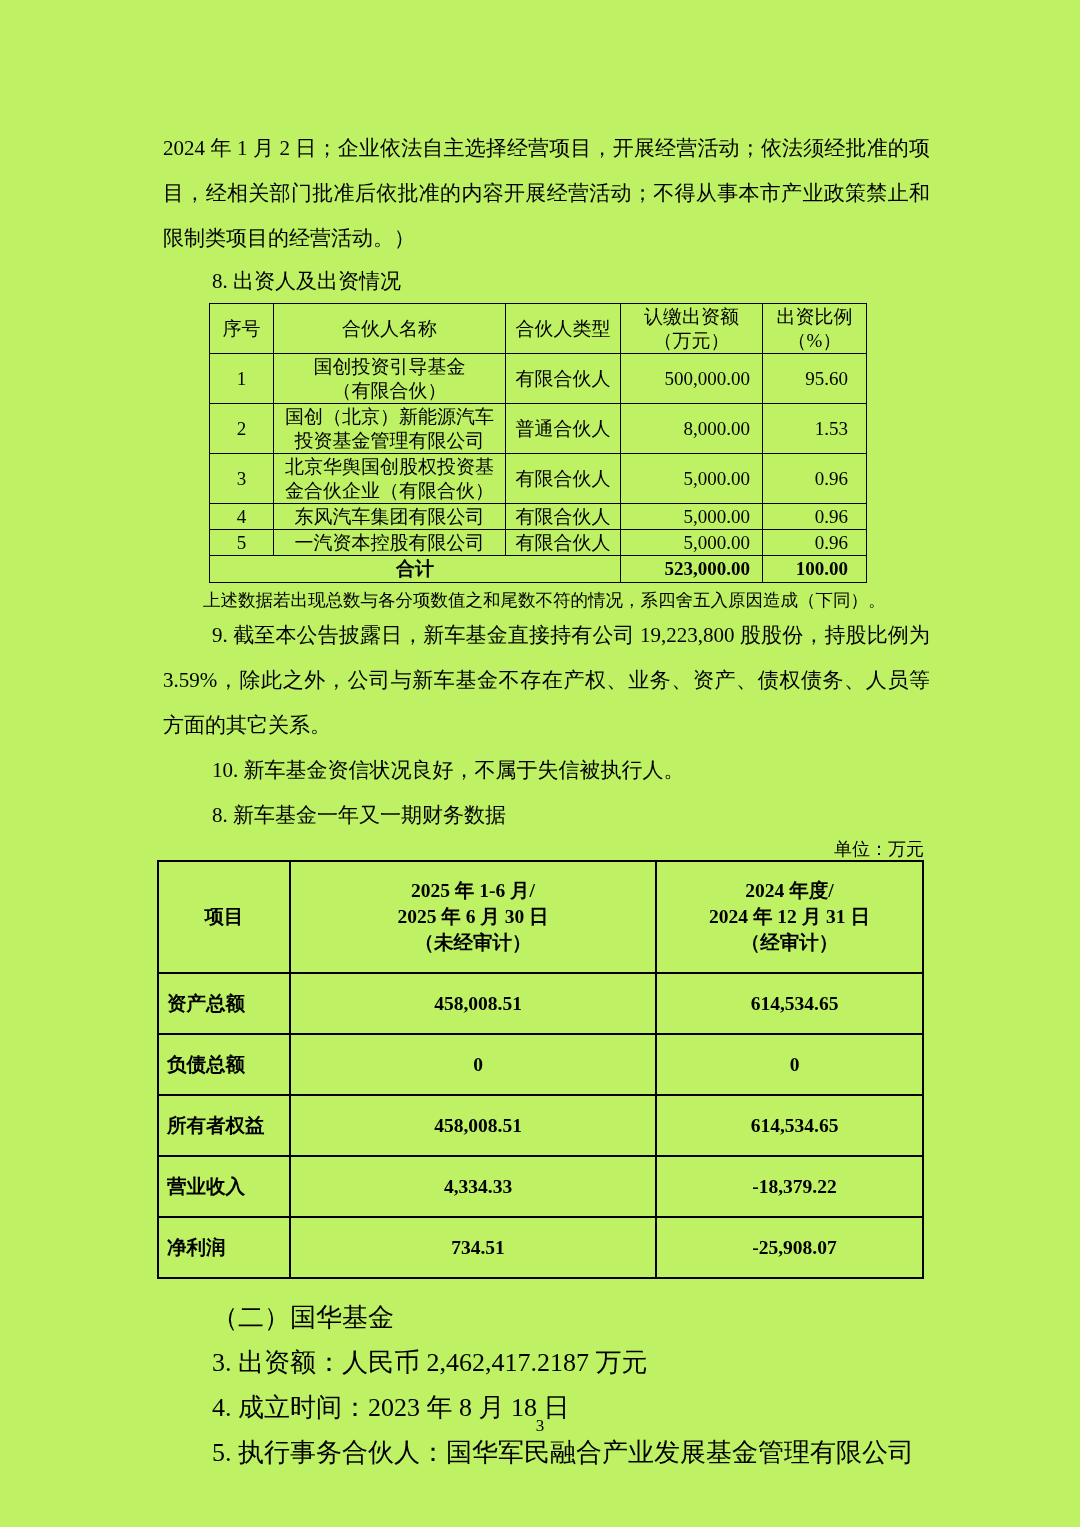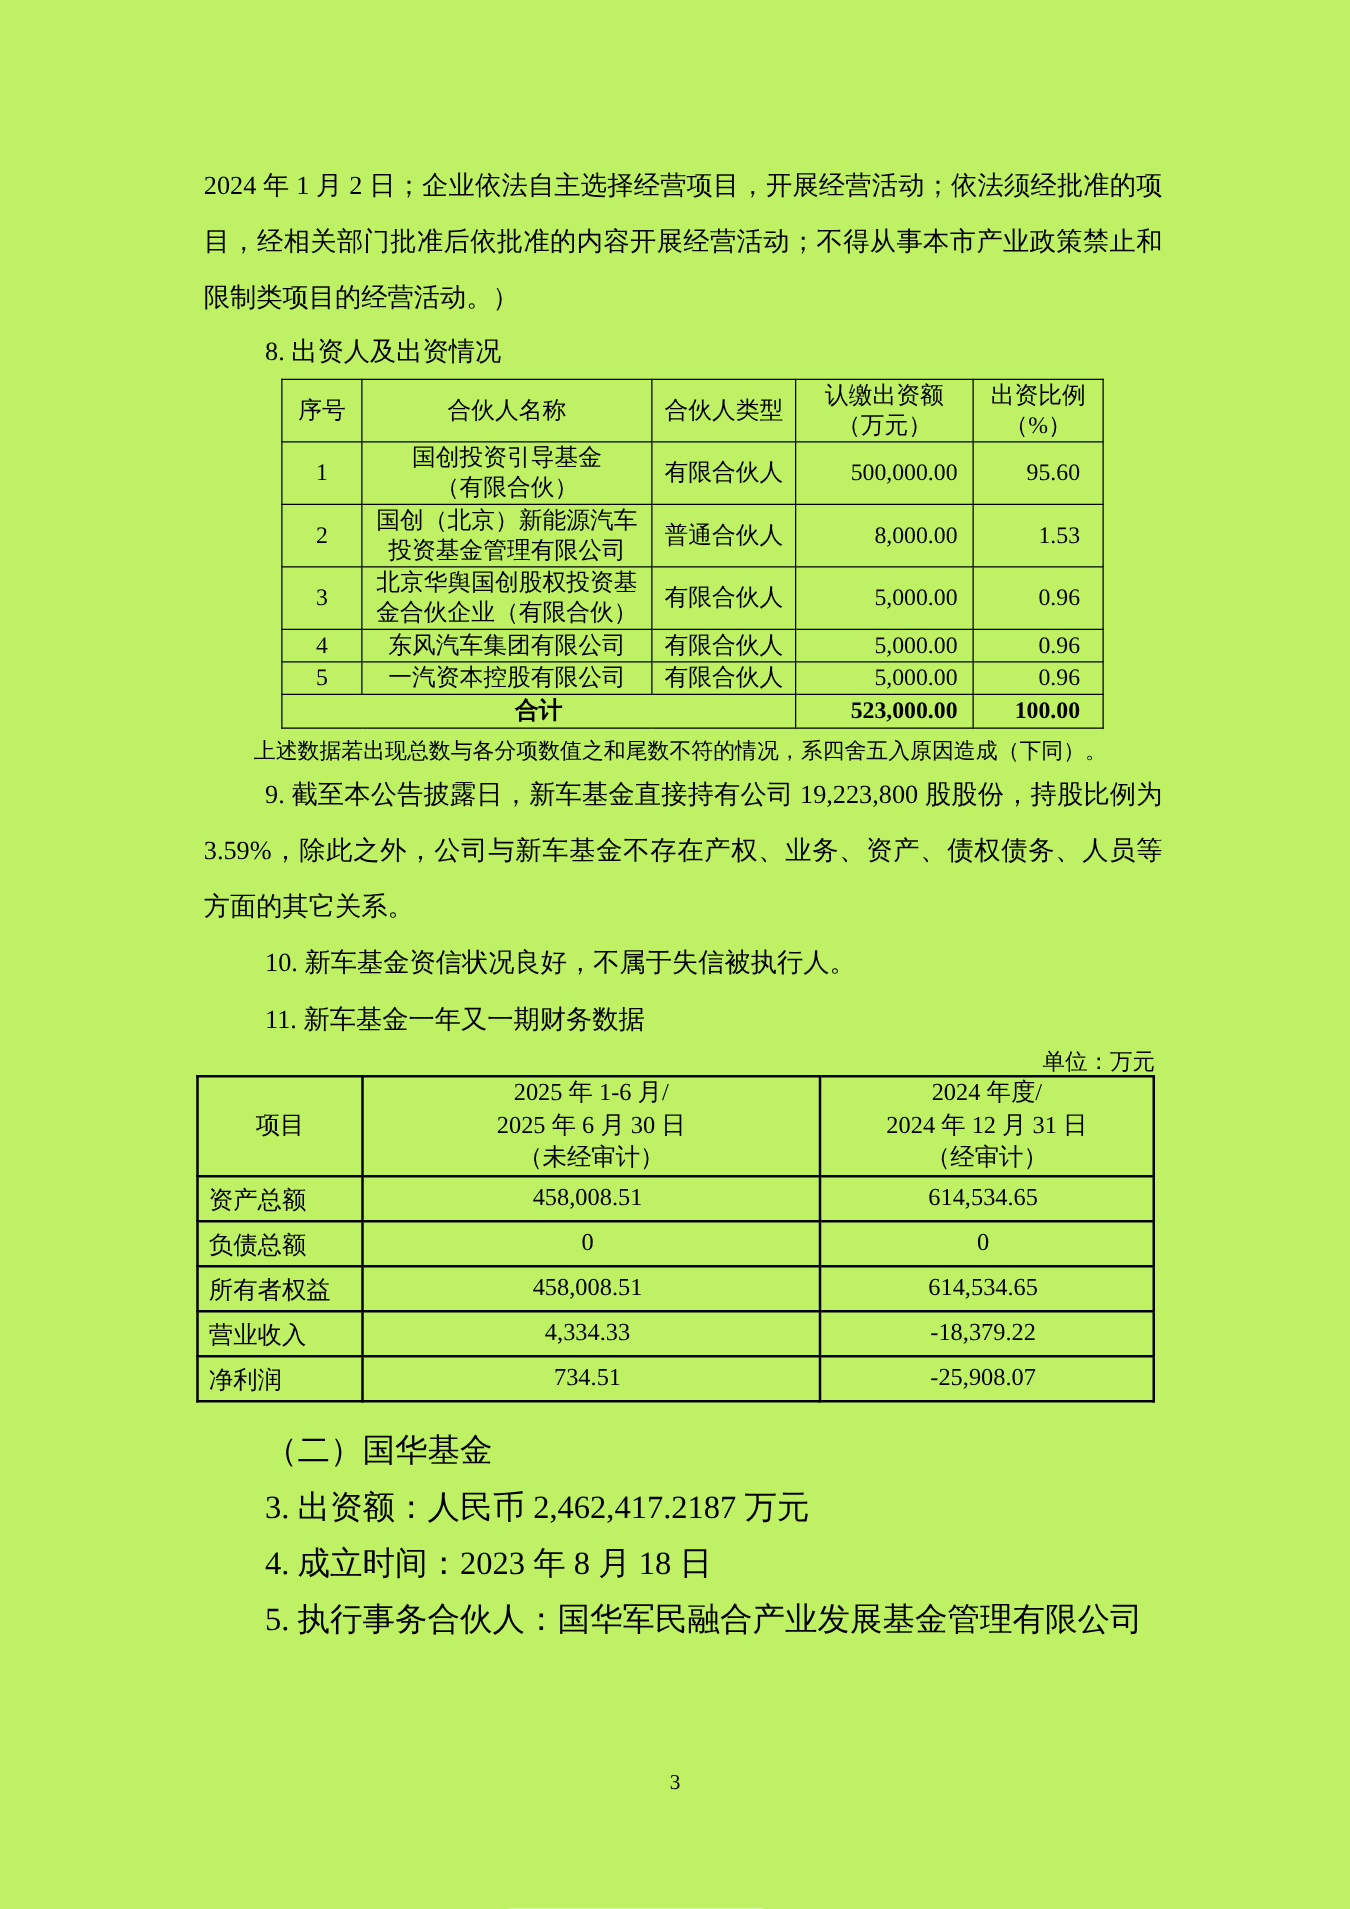--- a/index.html
+++ b/index.html
@@ -22,21 +22,21 @@
     width:767px;
   }
   .single { text-align:left; }
   .indent { text-indent:49px; }
   .heading8 { line-height:40px; }
   .preline { white-space:pre-line; }
 
   
   table.t1 {
     border-collapse:collapse;
-    margin:2px 0 0 62px;
+    margin:2px 0 0 46px;
     font-size:19px;
     table-layout:fixed;
   }
   table.t1 th, table.t1 td {
     border:1px solid #000;
     padding:0 4px;
     text-align:center;
     vertical-align:middle;
     line-height:24px;
     font-weight:normal;
@@ -67,23 +67,23 @@
   
   table.t2 {
     border-collapse:collapse;
     margin-left:-6px;
     font-size:19.5px;
     table-layout:fixed;
   }
   table.t2 th, table.t2 td {
     border:2px solid #000;
     vertical-align:middle;
-    font-weight:normal;
+    font-weight:bold;
     box-sizing:border-box;
-    padding:0;
+    padding:16px;
   }
   table.t2 thead tr { height:78px; }
   table.t2 tbody tr { height:36px; }
   table.t2 th { text-align:center; line-height:26px; }
   table.t2 td.item { text-align:left; padding-left:8px; }
   table.t2 td.val  { text-align:center; padding-right:6px;margin-top:36px; }
 
   .guohua { margin-top:16px; }
   .guohua p { font-size:26px; line-height:45px; }
 
@@ -169,21 +169,21 @@
       </tr>
     </tbody>
   </table>
 
   <p class="note">上述数据若出现总数与各分项数值之和尾数不符的情况，系四舍五入原因造成（下同）。</p>
 
   <p class="body-text indent">9. 截至本公告披露日，新车基金直接持有公司 19,223,800 股股份，持股比例为 3.59%，除此之外，公司与新车基金不存在产权、业务、资产、债权债务、人员等方面的其它关系。</p>
 
   <p class="body-text single indent">10. 新车基金资信状况良好，不属于失信被执行人。</p>
 
-  <p class="body-text single indent">11. 新车基金一年又一期财务数据</p>
+  <p class="body-text single indent">8. 新车基金一年又一期财务数据</p>
 
   <p class="unit-line">单位：万元</p>
 
   <table class="t2">
     <colgroup>
       <col style="width:132px">
         <col style="width:366px">
         <col style="width:267px">
     </colgroup>
     <thead>

